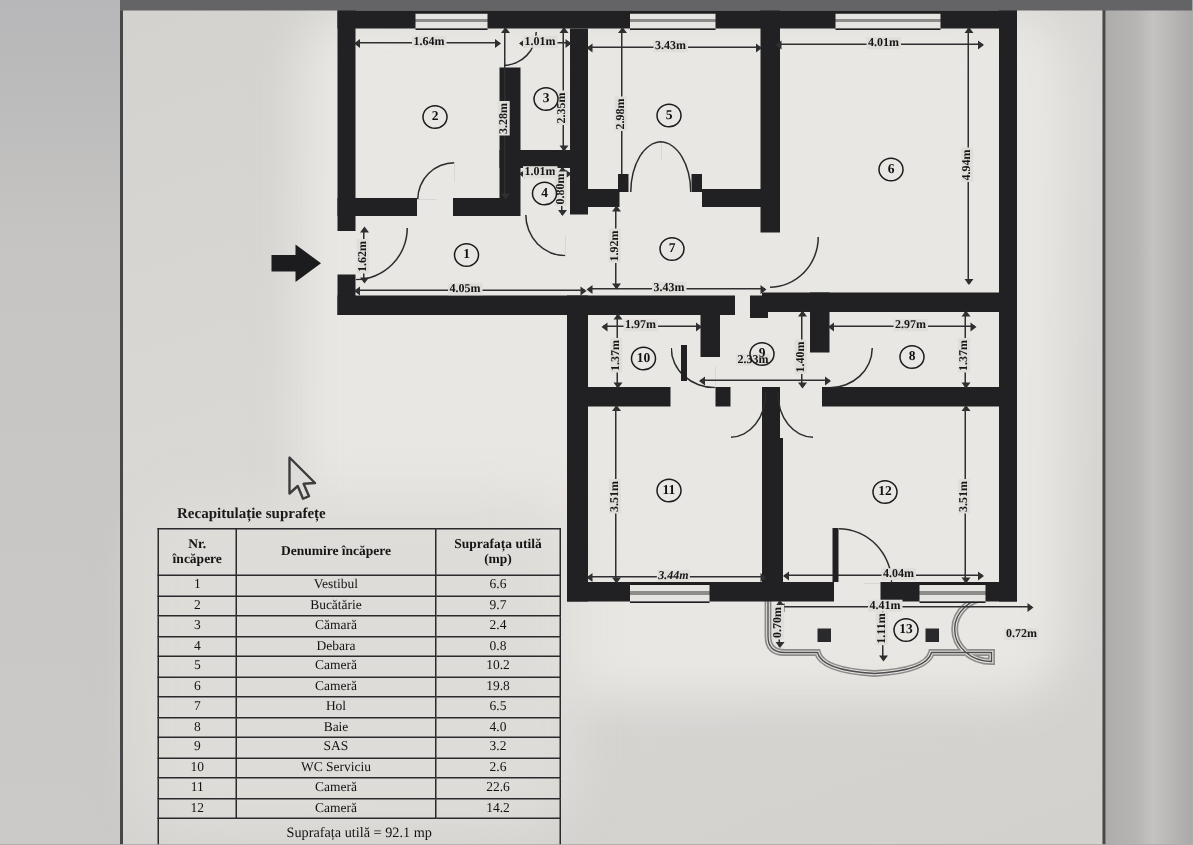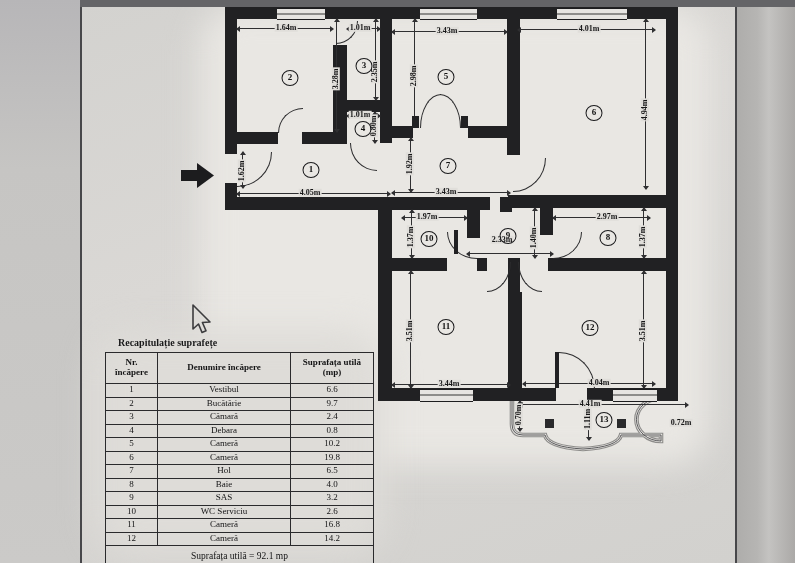--- a/index.html
+++ b/index.html
@@ -156,21 +156,21 @@
       <div class="dim" style="left: 286px; top: 28px;">1.64m</div>
       <div class="dim" style="left: 360px; top: 28px;">1.01m</div>
       <div class="dim" style="left: 447px; top: 31px;">3.43m</div>
       <div class="dim" style="left: 589px; top: 29px;">4.01m</div>
       <div class="dim" style="left: 360px; top: 115px;">1.01m</div>
       <div class="dim" style="left: 310px; top: 193px;">4.05m</div>
       <div class="dim" style="left: 446px; top: 192px;">3.43m</div>
       <div class="dim" style="left: 427px; top: 217px;">1.97m</div>
       <div class="dim" style="left: 607px; top: 217px;">2.97m</div>
       <div class="dim" style="left: 502px; top: 240px;">2.33m</div>
-      <div class="dim" style="left: 449px; top: 384px;">3.44m</div>
+      <div class="dim" style="left: 449px; top: 384px; font-style: italic;">3.44m</div>
       <div class="dim" style="left: 599px; top: 383px;">4.04m</div>
       <div class="dim" style="left: 590px; top: 404px;">4.41m</div>
       <div class="dim" style="left: 681px; top: 403px; margin-top: 20px;">0.72m</div>
       <div class="dim rot" style="left: 336px; top: 79px;">3.28m</div>
       <div class="dim rot" style="left: 375px; top: 72px;">2.35m</div>
       <div class="dim rot" style="left: 414px; top: 76px;">2.98m</div>
       <div class="dim rot" style="left: 645px; top: 110px;">4.94m</div>
       <div class="dim rot" style="left: 374px; top: 126px;">0.80m</div>
       <div class="dim rot" style="left: 242px; top: 171px;">1.62m</div>
       <div class="dim rot" style="left: 410px; top: 164px;">1.92m</div>
@@ -265,21 +265,21 @@
             <td>3.2</td>
           </tr>
           <tr>
             <td>10</td>
             <td>WC Serviciu</td>
             <td>2.6</td>
           </tr>
           <tr>
             <td>11</td>
             <td>Cameră</td>
-            <td>16.8</td>
+            <td>22.6</td>
           </tr>
           <tr>
             <td>12</td>
             <td>Cameră</td>
             <td>14.2</td>
           </tr>
           <tr>
             <td class="foot" colspan="3">Suprafața utilă = 92.1 mp</td>
           </tr>
         </tbody>

